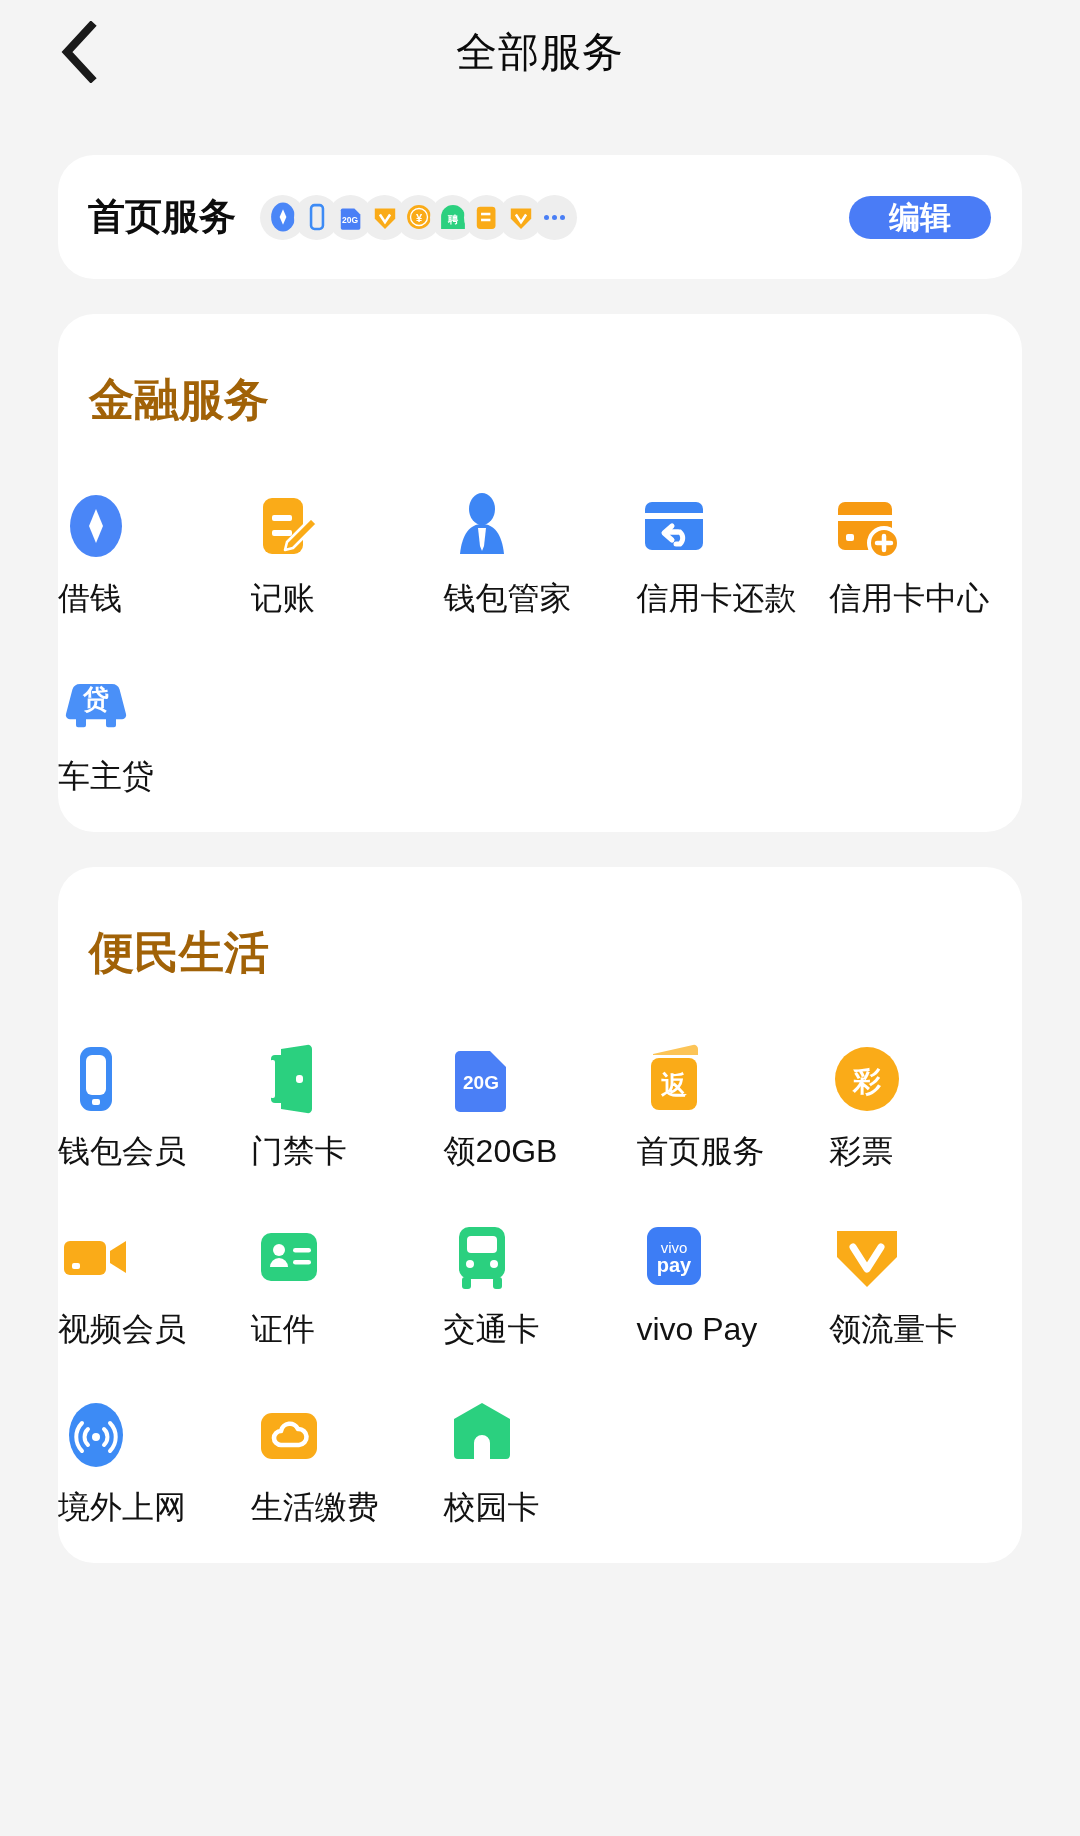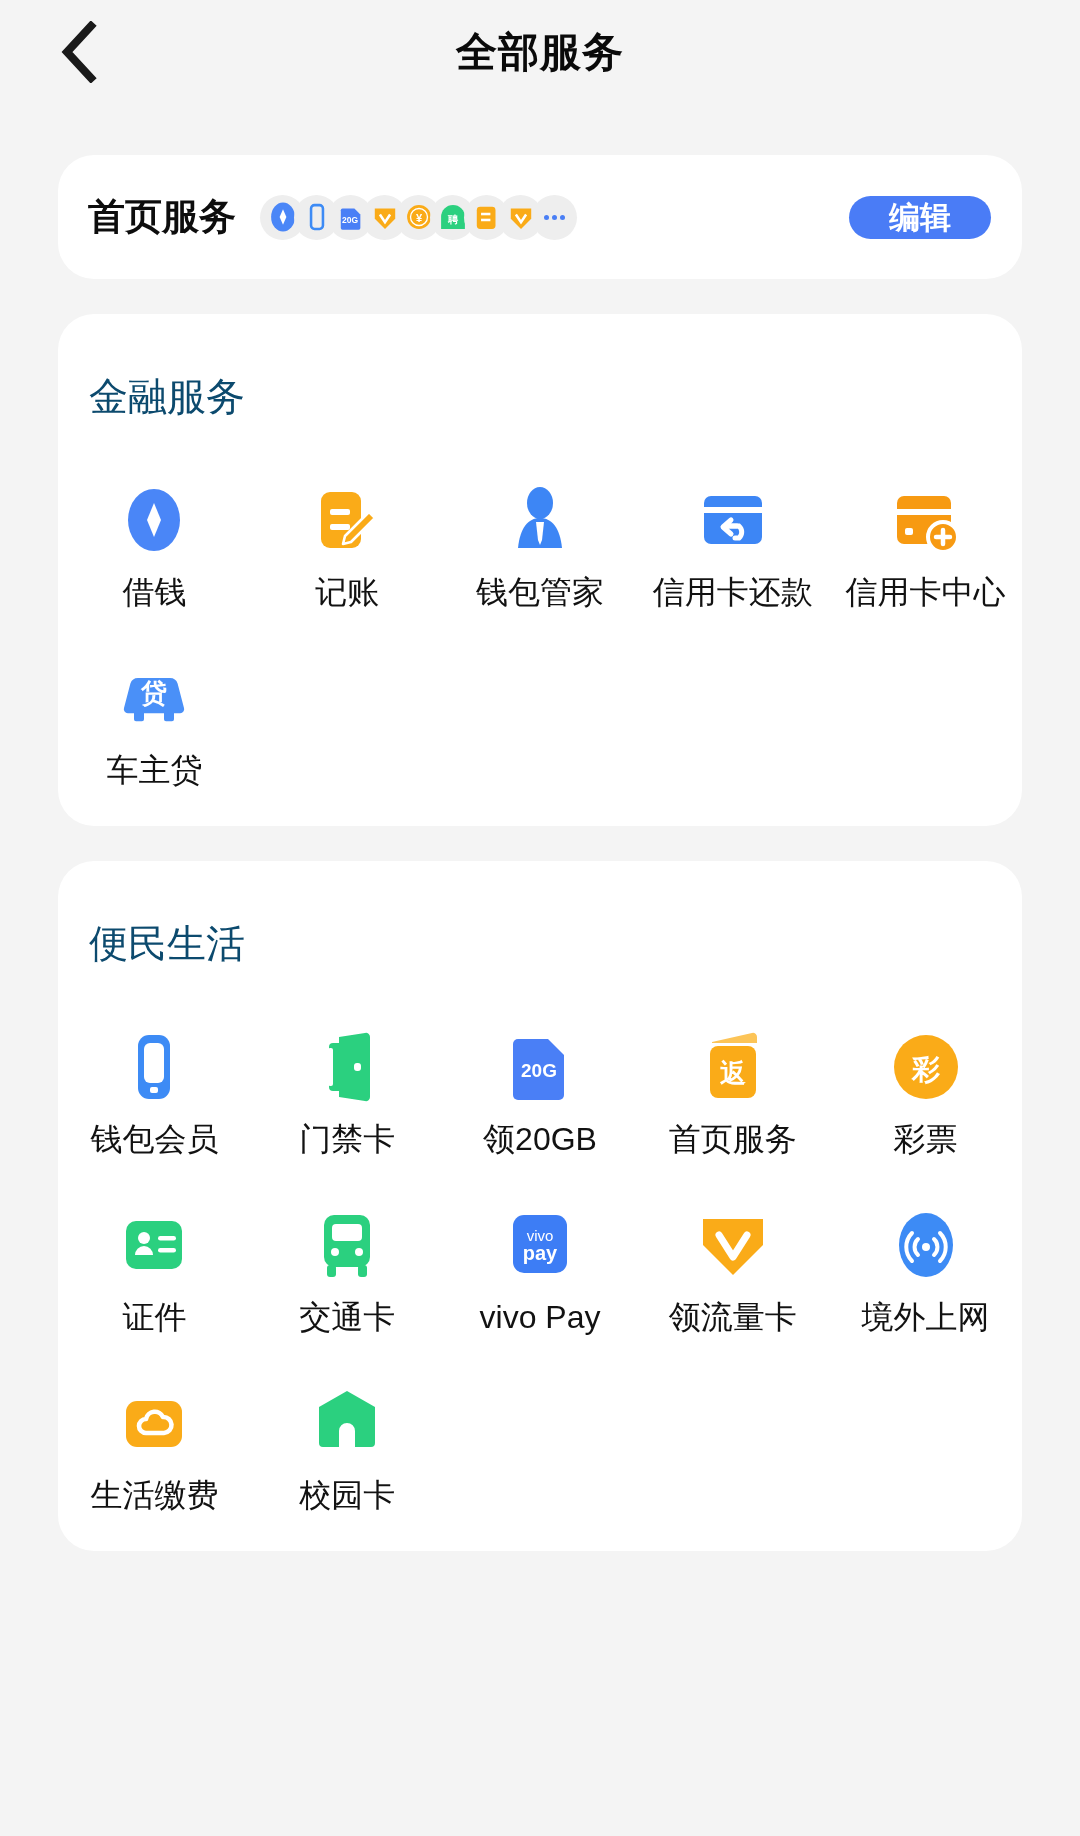--- a/index.html
+++ b/index.html
@@ -23,21 +23,21 @@
     position: absolute;
     left: 44px; top: 50%;
     transform: translateY(-50%);
     width: 70px; height: 70px;
     display: flex; align-items: center; justify-content: center;
     cursor: pointer;
   }
   .back-btn svg { display: block; }
   .page-title {
     font-size: 41px;
-    font-weight: bold;
+    font-weight: normal;
     color: #0a0a0a;
     letter-spacing: 1px;
   }
 
   
   .card {
     background: #ffffff;
     border-radius: 36px;
     margin: 0 58px;
   }
@@ -94,35 +94,35 @@
     line-height: 1;
     white-space: nowrap;
     cursor: pointer;
     border: none;
     font-family: inherit;
   }
 
   
   .section-card { margin-top: 35px; padding: 56px 0 40px 0; }
   .section-title {
-    font-size: 39px;
-    font-weight: normal;
-    color: #0c4a6e;
+    font-size: 45px;
+    font-weight: bold;
+    color: #a16207;
     padding-left: 31px;
     margin-bottom: 58px;
   }
   .grid {
     display: grid;
     grid-template-columns: repeat(5, 1fr);
     row-gap: 52px;
   }
   .tile {
     display: flex;
     flex-direction: column;
-    align-items: center;
+    align-items: flex-start;
     cursor: pointer;
   }
   .tile-icon {
     width: 76px; height: 76px;
     display: flex; align-items: center; justify-content: center;
     margin-bottom: 18px;
   }
   .tile-icon svg { display: block; width: 76px; height: 76px; }
   .tile-label {
     font-size: 32px;
@@ -336,20 +336,30 @@
       <div class="tile">
         <div class="tile-icon">
           <svg viewBox="0 0 76 76">
               <circle cx="38" cy="38" r="32" fill="#faab18"></circle>
               <text x="38" y="50" font-size="28" font-weight="bold" fill="#fff" text-anchor="middle" font-family="DejaVu Sans, sans-serif">彩</text>
             </svg>
         </div>
         <div class="tile-label">彩票</div>
       </div>
 
+      <div class="tile">
+        <div class="tile-icon">
+          <svg viewBox="0 0 76 76">
+              <rect x="6" y="22" width="42" height="34" rx="6" fill="#faab18"></rect>
+              <path d="M52 32 L68 22 v32 L52 44 z" fill="#faab18"></path>
+              <rect x="14" y="44" width="8" height="6" rx="2" fill="#fff"></rect>
+            </svg>
+        </div>
+        <div class="tile-label">视频会员</div>
+      </div>
 
       <div class="tile">
         <div class="tile-icon">
           <svg viewBox="0 0 76 76">
               <rect x="10" y="14" width="56" height="48" rx="10" fill="#2bd07f"></rect>
               <circle cx="28" cy="31" r="6" fill="#fff"></circle>
               <path d="M19 48 a9 9 0 0 1 18 0 z" fill="#fff"></path>
               <rect x="42" y="29" width="18" height="4.6" rx="2.3" fill="#fff"></rect>
               <rect x="42" y="41" width="18" height="4.6" rx="2.3" fill="#fff"></rect>
             </svg>

